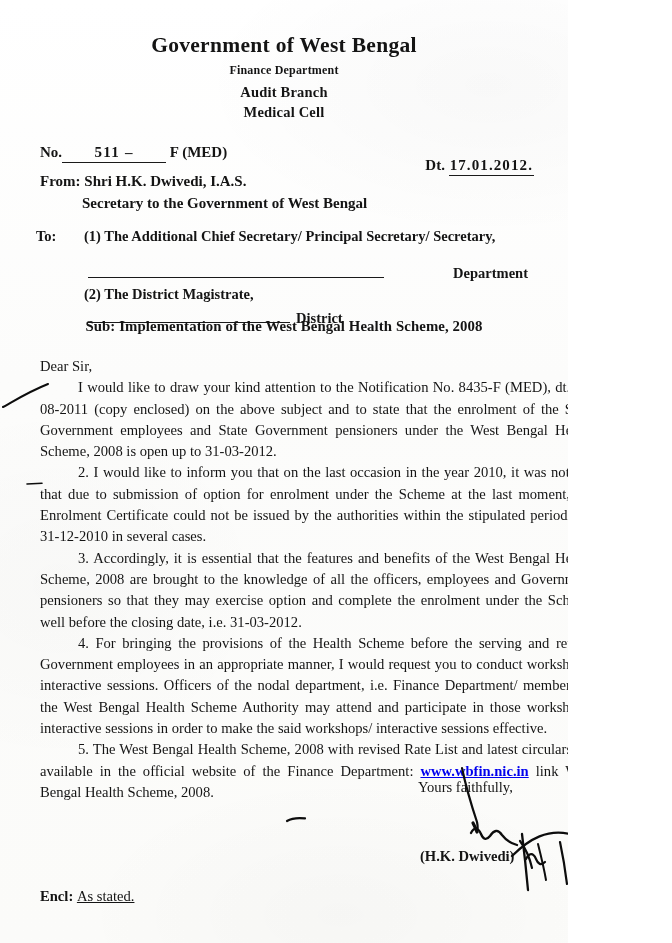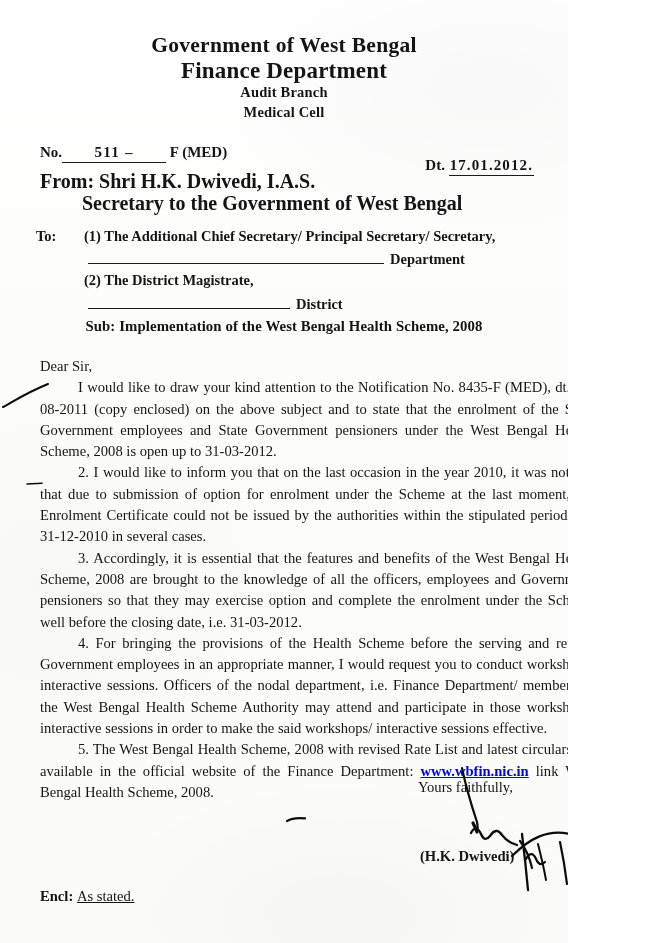--- a/index.html
+++ b/index.html
@@ -34,21 +34,21 @@
 
   
   .letterhead {
     position: absolute;
     left: 0; right: 0;
     top: 32px;
     text-align: center;
   }
   .lh-line { font-weight: bold; letter-spacing: 0.2px; }
   .lh-1 { font-size: 21.5px; line-height: 26px; letter-spacing: 0.3px; }
-  .lh-2 { font-size: 23px; line-height: 23px; margin-top: 1px; }
+  .lh-2 { font-size: 12px; line-height: 23px; margin-top: 1px; }
   .lh-3 { font-size: 14.5px; line-height: 20px; }
   .lh-4 { font-size: 14.5px; line-height: 20px; }
 
   
   .ref-row {
     position: absolute;
     left: 40px; right: 34px;
     top: 131px;
     font-size: 15px;
     font-weight: bold;
@@ -70,21 +70,21 @@
     border-bottom: 1.6px solid #1a1a1a;
     padding: 0 1px 1px 1px;
     letter-spacing: 1.1px;
   }
 
   
   .from-block {
     position: absolute;
     left: 40px;
     top: 170px;
-    font-size: 20px;
+    font-size: 15px;
     font-weight: bold;
     line-height: 22px;
   }
   .from-indent { padding-left: 42px; }
 
   
   .to-block {
     position: absolute;
     left: 36px; right: 40px;
     top: 226px;
@@ -92,22 +92,23 @@
     font-weight: bold;
     line-height: 21px;
   }
   .to-row { display: flex; align-items: baseline; }
   .to-label { width: 48px; flex: 0 0 48px; }
   .to-body { flex: 1 1 auto; }
   .to-item { margin-bottom: 1px; }
   .blank-dept {
     display: flex;
     align-items: baseline;
-    margin-top: 2px;
+    margin-top: 16px;
     margin-left: 4px;
+    justify-content: space-between;
   }
   .rule-long {
     display: inline-block;
     width: 296px;
     border-bottom: 1.7px solid #1a1a1a;
     height: 12px;
     margin-right: 6px;
   }
   .rule-short {
     display: inline-block;

